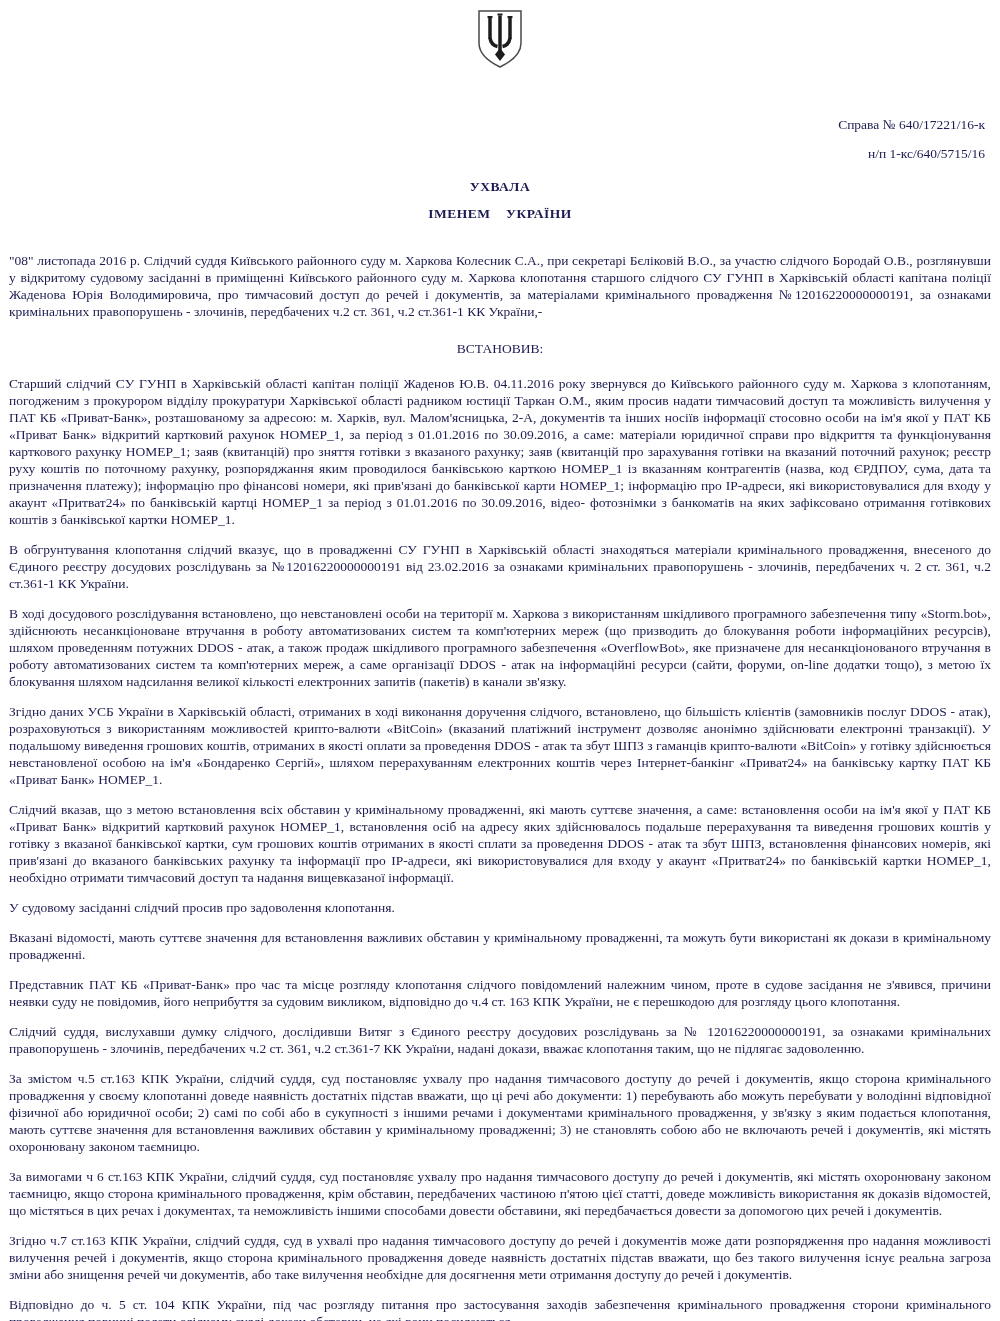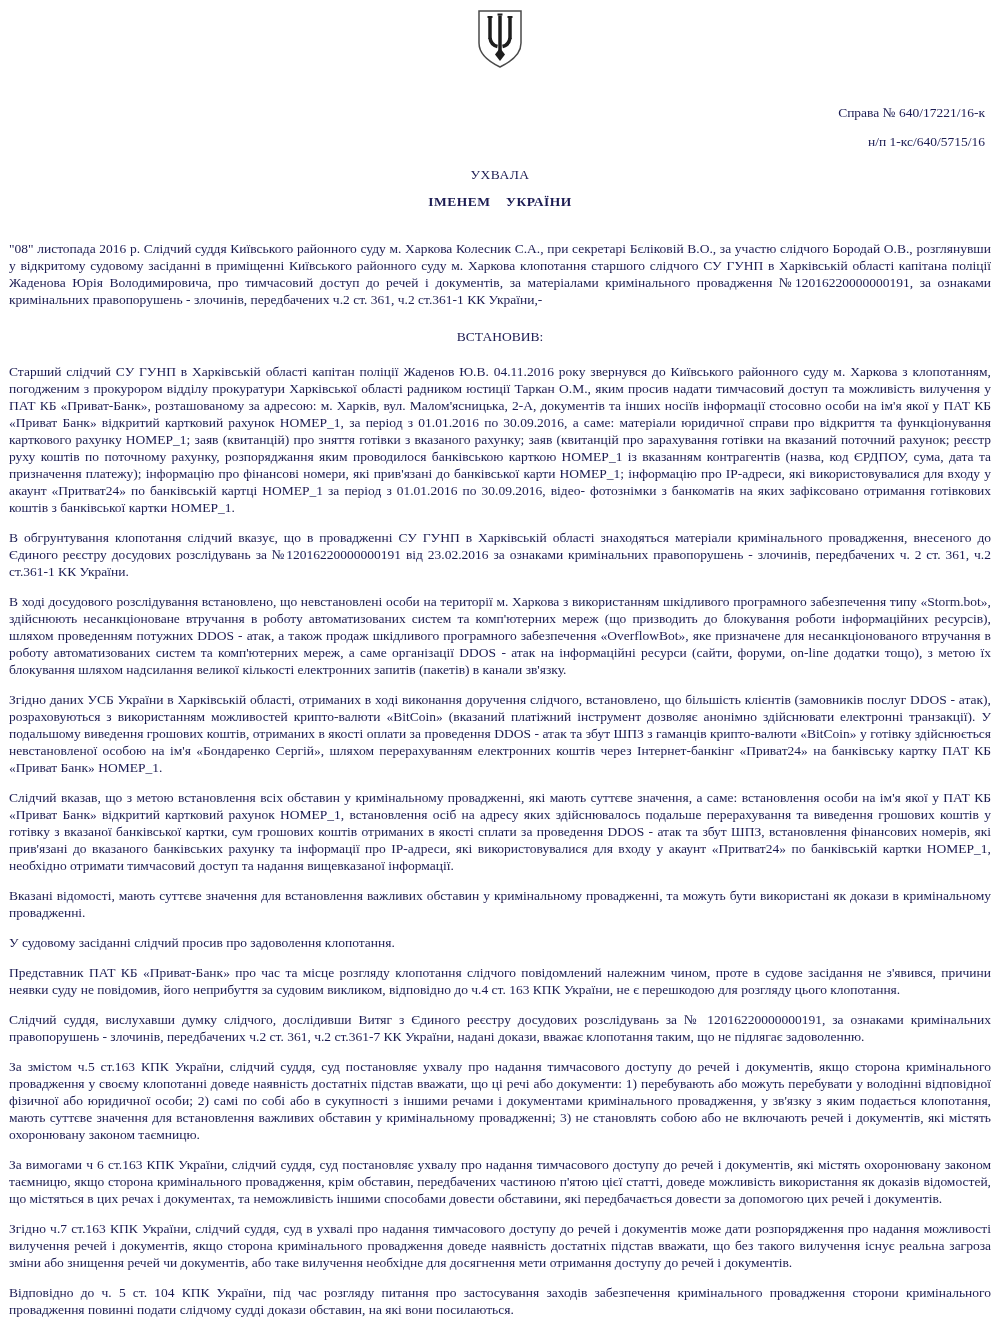--- a/index.html
+++ b/index.html
@@ -18,33 +18,33 @@
     line-height: 1.26;
   }
   .emblem-wrap {
     text-align: center;
     padding-top: 2px;
   }
   .emblem-wrap svg {
     display: inline-block;
   }
   .case-block {
-    margin-top: 28px;
+    margin-top: 40px;
     text-align: right;
     padding-right: 6px;
   }
   .case-block p {
     margin: 0 0 12px 0;
   }
   .title-block {
     text-align: center;
     margin-top: 16px;
   }
   .doc-title {
-    font-weight: normal;
+    font-weight: bold;
     margin: 0 0 10px 0;
     letter-spacing: 0.5px;
   }
   .doc-subtitle {
     font-weight: bold;
     margin: 0;
     letter-spacing: 0.5px;
   }
   .body-text {
     margin-top: 30px;
@@ -99,22 +99,22 @@
 
     <p class="para">"08" листопада 2016 р.  Слідчий суддя Київського районного суду м. Харкова Колесник С.А., при секретарі Бєліковій В.О., за участю слідчого Бородай О.В., розглянувши у відкритому судовому засіданні в приміщенні Київського районного суду м. Харкова клопотання старшого слідчого СУ ГУНП в Харківській області капітана поліції Жаденова Юрія Володимировича, про тимчасовий доступ до речей і документів, за матеріалами кримінального провадження №12016220000000191, за ознаками кримінальних правопорушень - злочинів, передбачених ч.2 ст. 361, ч.2 ст.361-1 КК України,-</p>
 
     <p class="section-heading">ВСТАНОВИВ:</p>
 
     <p class="para">Старший слідчий СУ ГУНП в Харківській області капітан поліції Жаденов Ю.В. 04.11.2016 року звернувся до Київського районного суду м. Харкова з клопотанням, погодженим з прокурором відділу прокуратури Харківської області радником юстиції Таркан О.М., яким просив надати тимчасовий доступ та можливість вилучення у ПАТ КБ «Приват-Банк», розташованому за адресою: м. Харків, вул. Малом'ясницька, 2-А, документів та інших носіїв інформації стосовно особи на ім'я якої у ПАТ КБ «Приват Банк» відкритий картковий рахунок НОМЕР_1, за період з 01.01.2016 по 30.09.2016, а саме: матеріали юридичної справи про відкриття та функціонування карткового рахунку НОМЕР_1; заяв (квитанцій) про зняття готівки з вказаного рахунку; заяв (квитанцій про зарахування готівки на вказаний поточний рахунок; реєстр руху коштів по поточному рахунку, розпоряджання яким проводилося банківською карткою НОМЕР_1 із вказанням контрагентів (назва, код ЄРДПОУ, сума, дата та призначення платежу); інформацію про фінансові номери, які прив'язані до банківської карти НОМЕР_1; інформацію про IP-адреси, які використовувалися для входу у акаунт «Притват24» по банківській картці НОМЕР_1 за період з 01.01.2016 по 30.09.2016, відео- фотознімки з банкоматів на яких зафіксовано отримання готівкових коштів з банківської картки НОМЕР_1.</p>
     <p class="para">В обгрунтування клопотання слідчий вказує, що в провадженні СУ ГУНП в Харківській області знаходяться матеріали кримінального провадження, внесеного до Єдиного реєстру досудових розслідувань за №12016220000000191 від 23.02.2016 за ознаками кримінальних правопорушень - злочинів, передбачених ч. 2 ст. 361, ч.2 ст.361-1 КК України.</p>
     <p class="para">В ході досудового розслідування встановлено, що невстановлені особи на території м. Харкова з використанням шкідливого програмного забезпечення типу «Storm.bot», здійснюють несанкціоноване втручання в роботу автоматизованих систем та комп'ютерних мереж (що призводить до блокування роботи інформаційних ресурсів), шляхом проведенням потужних DDOS - атак, а також продаж шкідливого програмного забезпечення «OverflowBot», яке призначене для несанкціонованого втручання в роботу автоматизованих систем та комп'ютерних мереж, а саме організації DDOS - атак на інформаційні ресурси (сайти, форуми, on-line додатки тощо), з метою їх блокування шляхом надсилання великої кількості електронних запитів (пакетів) в канали зв'язку.</p>
     <p class="para">Згідно даних УСБ України в Харківській області, отриманих в ході виконання доручення слідчого, встановлено, що більшість клієнтів (замовників послуг DDOS - атак), розраховуються з використанням можливостей крипто-валюти «BitCoin» (вказаний платіжний інструмент дозволяє анонімно здійснювати електронні транзакції). У подальшому виведення грошових коштів, отриманих в якості оплати за проведення DDOS - атак та збут ШПЗ з гаманців крипто-валюти «BitCoin» у готівку здійснюється невстановленої особою на ім'я «Бондаренко Сергій», шляхом перерахуванням електронних коштів через Інтернет-банкінг «Приват24» на банківську картку ПАТ КБ «Приват Банк» НОМЕР_1.</p>
     <p class="para">Слідчий вказав, що з метою встановлення всіх обставин у кримінальному провадженні, які мають суттєве значення, а саме: встановлення особи на ім'я якої у ПАТ КБ «Приват Банк» відкритий картковий рахунок НОМЕР_1, встановлення осіб на адресу яких здійснювалось подальше перерахування та виведення грошових коштів у готівку з вказаної банківської картки, сум грошових коштів отриманих в якості сплати за проведення DDOS - атак та збут ШПЗ, встановлення фінансових номерів, які прив'язані до вказаного банківських рахунку та інформації про IP-адреси, які використовувалися для входу у акаунт «Притват24» по банківській картки НОМЕР_1, необхідно отримати тимчасовий доступ та надання вищевказаної інформації.</p>
+    <p class="para">У судовому засіданні слідчий просив про задоволення клопотання.</p>
     <p class="para">Вказані відомості, мають суттєве значення для встановлення важливих обставин у кримінальному провадженні, та можуть бути використані як докази в кримінальному провадженні.</p>
-    <p class="para">У судовому засіданні слідчий просив про задоволення клопотання.</p>
     <p class="para">Представник ПАТ КБ «Приват-Банк» про час та місце розгляду клопотання слідчого повідомлений належним чином, проте в судове засідання не з'явився, причини неявки суду не повідомив, його неприбуття за судовим викликом, відповідно до ч.4 ст. 163 КПК України, не є перешкодою для розгляду цього клопотання.</p>
     <p class="para">Слідчий суддя, вислухавши думку слідчого,  дослідивши Витяг з Єдиного реєстру досудових розслідувань за № 12016220000000191, за ознаками кримінальних правопорушень - злочинів, передбачених ч.2 ст. 361, ч.2 ст.361-7 КК України, надані докази, вважає клопотання таким, що не підлягає задоволенню.</p>
     <p class="para">За змістом ч.5 ст.163 КПК України, слідчий суддя, суд постановляє ухвалу про надання тимчасового доступу до речей і документів, якщо сторона кримінального провадження у своєму клопотанні доведе наявність достатніх підстав вважати, що ці речі або документи: 1) перебувають або можуть перебувати у володінні відповідної фізичної або юридичної особи; 2) самі по собі або в сукупності з іншими речами і документами кримінального провадження, у зв'язку з яким подається клопотання, мають суттєве значення для встановлення важливих обставин у кримінальному провадженні; 3) не становлять собою або не включають речей і документів, які містять охоронювану законом таємницю.</p>
     <p class="para">За вимогами ч 6 ст.163 КПК України, слідчий суддя, суд постановляє ухвалу про надання тимчасового доступу до речей і документів, які містять охоронювану законом таємницю, якщо сторона кримінального провадження, крім обставин, передбачених частиною п'ятою цієї статті, доведе можливість використання як доказів відомостей, що містяться в цих речах і документах, та неможливість іншими способами довести обставини, які передбачається довести за допомогою цих речей і документів.</p>
     <p class="para">Згідно ч.7 ст.163 КПК України, слідчий суддя, суд в ухвалі про надання тимчасового доступу до речей і документів може дати розпорядження про надання можливості вилучення речей і документів, якщо сторона кримінального провадження доведе наявність достатніх підстав вважати, що без такого вилучення існує реальна загроза зміни або знищення речей чи документів, або таке вилучення необхідне для досягнення мети отримання доступу до речей і документів.</p>
     <p class="para">Відповідно до ч. 5 ст. 104 КПК України, під час розгляду питання про застосування заходів забезпечення кримінального провадження сторони кримінального провадження повинні подати слідчому судді докази обставин, на які вони посилаються.</p>
 
   </div>
 </div>
 

